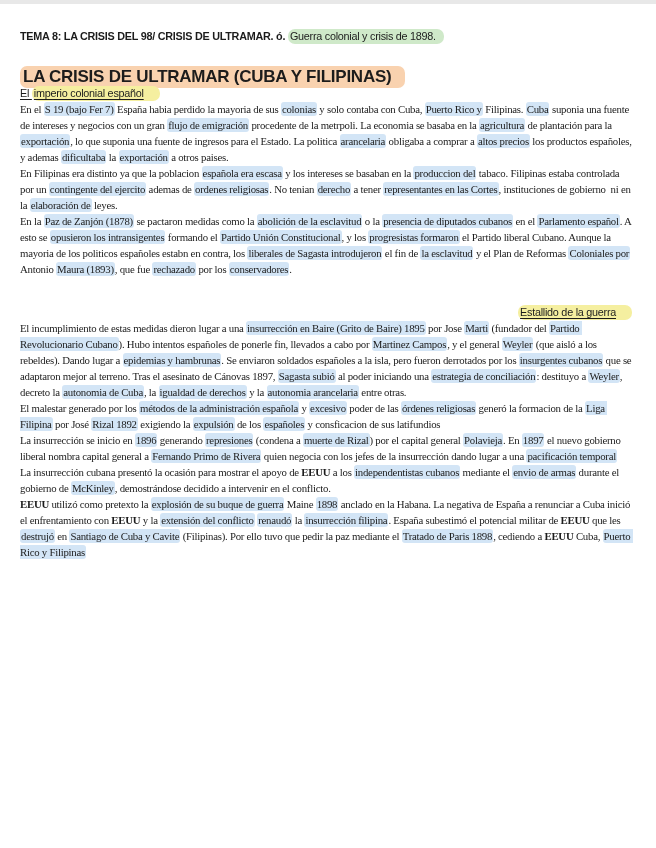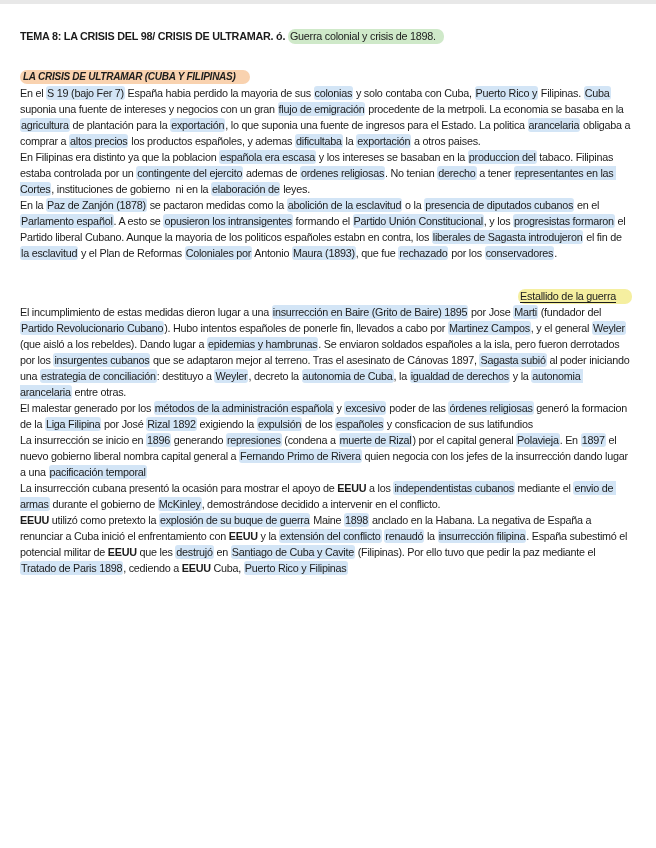--- a/index.html
+++ b/index.html
@@ -13,39 +13,40 @@
     padding: 24px 24px 0 20px;
     font-family: "Liberation Sans", sans-serif;
     font-size: 10.8px;
     line-height: 16px;
     letter-spacing: -0.25px;
     color: #1c1c1c;
     overflow: hidden;
   }
   .title { margin: 0 0 25px 0; font-weight: bold; }
   .title .hl-green { font-weight: normal; }
-  .h1 { margin: 0; font-weight: bold; font-size: 10px; font-style: italic; }
+  .h1 { margin: 0; font-weight: bold; font-size: 17px; }
   .h2 { margin: 0; text-decoration: underline; text-decoration-thickness: 1px; text-underline-offset: 2px; }
-  .p  { margin: 0; }
+  .p  { margin: 0; font-family: Liberation Serif, serif; }
   .gap { margin-top: 27px; text-align: right; }
 
   .seg { white-space: pre-wrap; }
   .bold { font-weight: bold; }
 
   .hl-blue   { background: #d3e5f6; border-radius: 3px; padding: 1px 1px; }
   .hl-yellow { background: #f5efa0; border-radius: 7px; padding: 1px 16px 2px 2px; }
   .hl-peach  { background: #f9d2af; border-radius: 7px; padding: 1px 14px 2px 3px; }
   .hl-green  { background: #cfe9c9; border-radius: 7px; padding: 1px 8px 2px 2px; }
 </style>
 </head>
 <body>
 
 <div class="page">
   <div class="title"><span class="seg">TEMA 8: LA CRISIS DEL 98/ CRISIS DE ULTRAMAR. ó. </span><span class="seg hl-green">Guerra colonial y crisis de 1898.</span></div>
   <div class="h1"><span class="seg hl-peach bold">LA CRISIS DE ULTRAMAR (CUBA Y FILIPINAS)</span></div>
+  <div class="h2"><span class="seg">El </span><span class="seg hl-yellow">imperio colonial español</span></div>
   <div class="p"><span class="seg">En el </span><span class="seg hl-blue">S 19 (bajo Fer 7)</span><span class="seg"> España habia perdido la mayoria de sus </span><span class="seg hl-blue">colonias</span><span class="seg"> y solo contaba con Cuba, </span><span class="seg hl-blue">Puerto Rico y</span><span class="seg"> Filipinas. </span><span class="seg hl-blue">Cuba</span><span class="seg"> suponia una fuente de intereses y negocios con un gran </span><span class="seg hl-blue">flujo de emigración</span><span class="seg"> procedente de la metrpoli. La economia se basaba en la </span><span class="seg hl-blue">agricultura</span><span class="seg"> de plantación para la </span><span class="seg hl-blue">exportación</span><span class="seg">, lo que suponia una fuente de ingresos para el Estado. La politica </span><span class="seg hl-blue">arancelaria</span><span class="seg"> obligaba a comprar a </span><span class="seg hl-blue">altos precios</span><span class="seg"> los productos españoles, y ademas </span><span class="seg hl-blue">dificultaba</span><span class="seg"> la </span><span class="seg hl-blue">exportación</span><span class="seg"> a otros paises.</span></div>
   <div class="p"><span class="seg">En Filipinas era distinto ya que la poblacion </span><span class="seg hl-blue">española era escasa</span><span class="seg"> y los intereses se basaban en la </span><span class="seg hl-blue">produccion del</span><span class="seg"> tabaco. Filipinas estaba controlada por un </span><span class="seg hl-blue">contingente del ejercito</span><span class="seg"> ademas de </span><span class="seg hl-blue">ordenes religiosas</span><span class="seg">. No tenian </span><span class="seg hl-blue">derecho</span><span class="seg"> a tener </span><span class="seg hl-blue">representantes en las Cortes</span><span class="seg">, instituciones de gobierno  ni en la </span><span class="seg hl-blue">elaboración de</span><span class="seg"> leyes.</span></div>
   <div class="p"><span class="seg">En la </span><span class="seg hl-blue">Paz de Zanjón (1878)</span><span class="seg"> se pactaron medidas como la </span><span class="seg hl-blue">abolición de la esclavitud</span><span class="seg"> o la </span><span class="seg hl-blue">presencia de diputados cubanos</span><span class="seg"> en el </span><span class="seg hl-blue">Parlamento español</span><span class="seg">. A esto se </span><span class="seg hl-blue">opusieron los intransigentes</span><span class="seg"> formando el </span><span class="seg hl-blue">Partido Unión Constitucional</span><span class="seg">, y los </span><span class="seg hl-blue">progresistas formaron</span><span class="seg"> el Partido liberal Cubano. Aunque la mayoria de los politicos españoles estabn en contra, los </span><span class="seg hl-blue">liberales de Sagasta introdujeron</span><span class="seg"> el fin de </span><span class="seg hl-blue">la esclavitud</span><span class="seg"> y el Plan de Reformas </span><span class="seg hl-blue">Coloniales por</span><span class="seg"> Antonio </span><span class="seg hl-blue">Maura (1893)</span><span class="seg">, que fue </span><span class="seg hl-blue">rechazado</span><span class="seg"> por los </span><span class="seg hl-blue">conservadores</span><span class="seg">.</span></div>
   <div class="h2 gap"><span class="seg hl-yellow">Estallido de la guerra</span></div>
   <div class="p"><span class="seg">El incumplimiento de estas medidas dieron lugar a una </span><span class="seg hl-blue">insurrección en Baire (Grito de Baire) 1895</span><span class="seg"> por Jose </span><span class="seg hl-blue">Marti</span><span class="seg"> (fundador del </span><span class="seg hl-blue">Partido Revolucionario Cubano</span><span class="seg">). Hubo intentos españoles de ponerle fin, llevados a cabo por </span><span class="seg hl-blue">Martinez Campos</span><span class="seg">, y el general </span><span class="seg hl-blue">Weyler</span><span class="seg"> (que aisló a los rebeldes). Dando lugar a </span><span class="seg hl-blue">epidemias y hambrunas</span><span class="seg">. Se enviaron soldados españoles a la isla, pero fueron derrotados por los </span><span class="seg hl-blue">insurgentes cubanos</span><span class="seg"> que se adaptaron mejor al terreno. Tras el asesinato de Cánovas 1897, </span><span class="seg hl-blue">Sagasta subió</span><span class="seg"> al poder iniciando una </span><span class="seg hl-blue">estrategia de conciliación</span><span class="seg">: destituyo a </span><span class="seg hl-blue">Weyler</span><span class="seg">, decreto la </span><span class="seg hl-blue">autonomia de Cuba</span><span class="seg">, la </span><span class="seg hl-blue">igualdad de derechos</span><span class="seg"> y la </span><span class="seg hl-blue">autonomia arancelaria</span><span class="seg"> entre otras.</span></div>
   <div class="p"><span class="seg">El malestar generado por los </span><span class="seg hl-blue">métodos de la administración española</span><span class="seg"> y </span><span class="seg hl-blue">excesivo</span><span class="seg"> poder de las </span><span class="seg hl-blue">órdenes religiosas</span><span class="seg"> generó la formacion de la </span><span class="seg hl-blue">Liga Filipina</span><span class="seg"> por José </span><span class="seg hl-blue">Rizal 1892</span><span class="seg"> exigiendo la </span><span class="seg hl-blue">expulsión</span><span class="seg"> de los </span><span class="seg hl-blue">españoles</span><span class="seg"> y consficacion de sus latifundios</span></div>
   <div class="p"><span class="seg">La insurrección se inicio en </span><span class="seg hl-blue">1896</span><span class="seg"> generando </span><span class="seg hl-blue">represiones</span><span class="seg"> (condena a </span><span class="seg hl-blue">muerte de Rizal</span><span class="seg">) por el capital general </span><span class="seg hl-blue">Polavieja</span><span class="seg">. En </span><span class="seg hl-blue">1897</span><span class="seg"> el nuevo gobierno liberal nombra capital general a </span><span class="seg hl-blue">Fernando Primo de Rivera</span><span class="seg"> quien negocia con los jefes de la insurrección dando lugar a una </span><span class="seg hl-blue">pacificación temporal</span></div>
   <div class="p"><span class="seg">La insurrección cubana presentó la ocasión para mostrar el apoyo de </span><span class="seg bold">EEUU</span><span class="seg"> a los </span><span class="seg hl-blue">independentistas cubanos</span><span class="seg"> mediante el </span><span class="seg hl-blue">envio de armas</span><span class="seg"> durante el gobierno de </span><span class="seg hl-blue">McKinley</span><span class="seg">, demostrándose decidido a intervenir en el conflicto.</span></div>
   <div class="p"><span class="seg bold">EEUU</span><span class="seg"> utilizó como pretexto la </span><span class="seg hl-blue">explosión de su buque de guerra</span><span class="seg"> Maine </span><span class="seg hl-blue">1898</span><span class="seg"> anclado en la Habana. La negativa de España a renunciar a Cuba inició el enfrentamiento con </span><span class="seg bold">EEUU</span><span class="seg"> y la </span><span class="seg hl-blue">extensión del conflicto</span><span class="seg"> </span><span class="seg hl-blue">renaudó</span><span class="seg"> la </span><span class="seg hl-blue">insurrección filipina</span><span class="seg">. España subestimó el potencial militar de </span><span class="seg bold">EEUU</span><span class="seg"> que les </span><span class="seg hl-blue">destrujó</span><span class="seg"> en </span><span class="seg hl-blue">Santiago de Cuba y Cavite</span><span class="seg"> (Filipinas). Por ello tuvo que pedir la paz mediante el </span><span class="seg hl-blue">Tratado de Paris 1898</span><span class="seg">, cediendo a </span><span class="seg bold">EEUU</span><span class="seg"> Cuba, </span><span class="seg hl-blue">Puerto Rico y Filipinas</span></div>
 </div>

